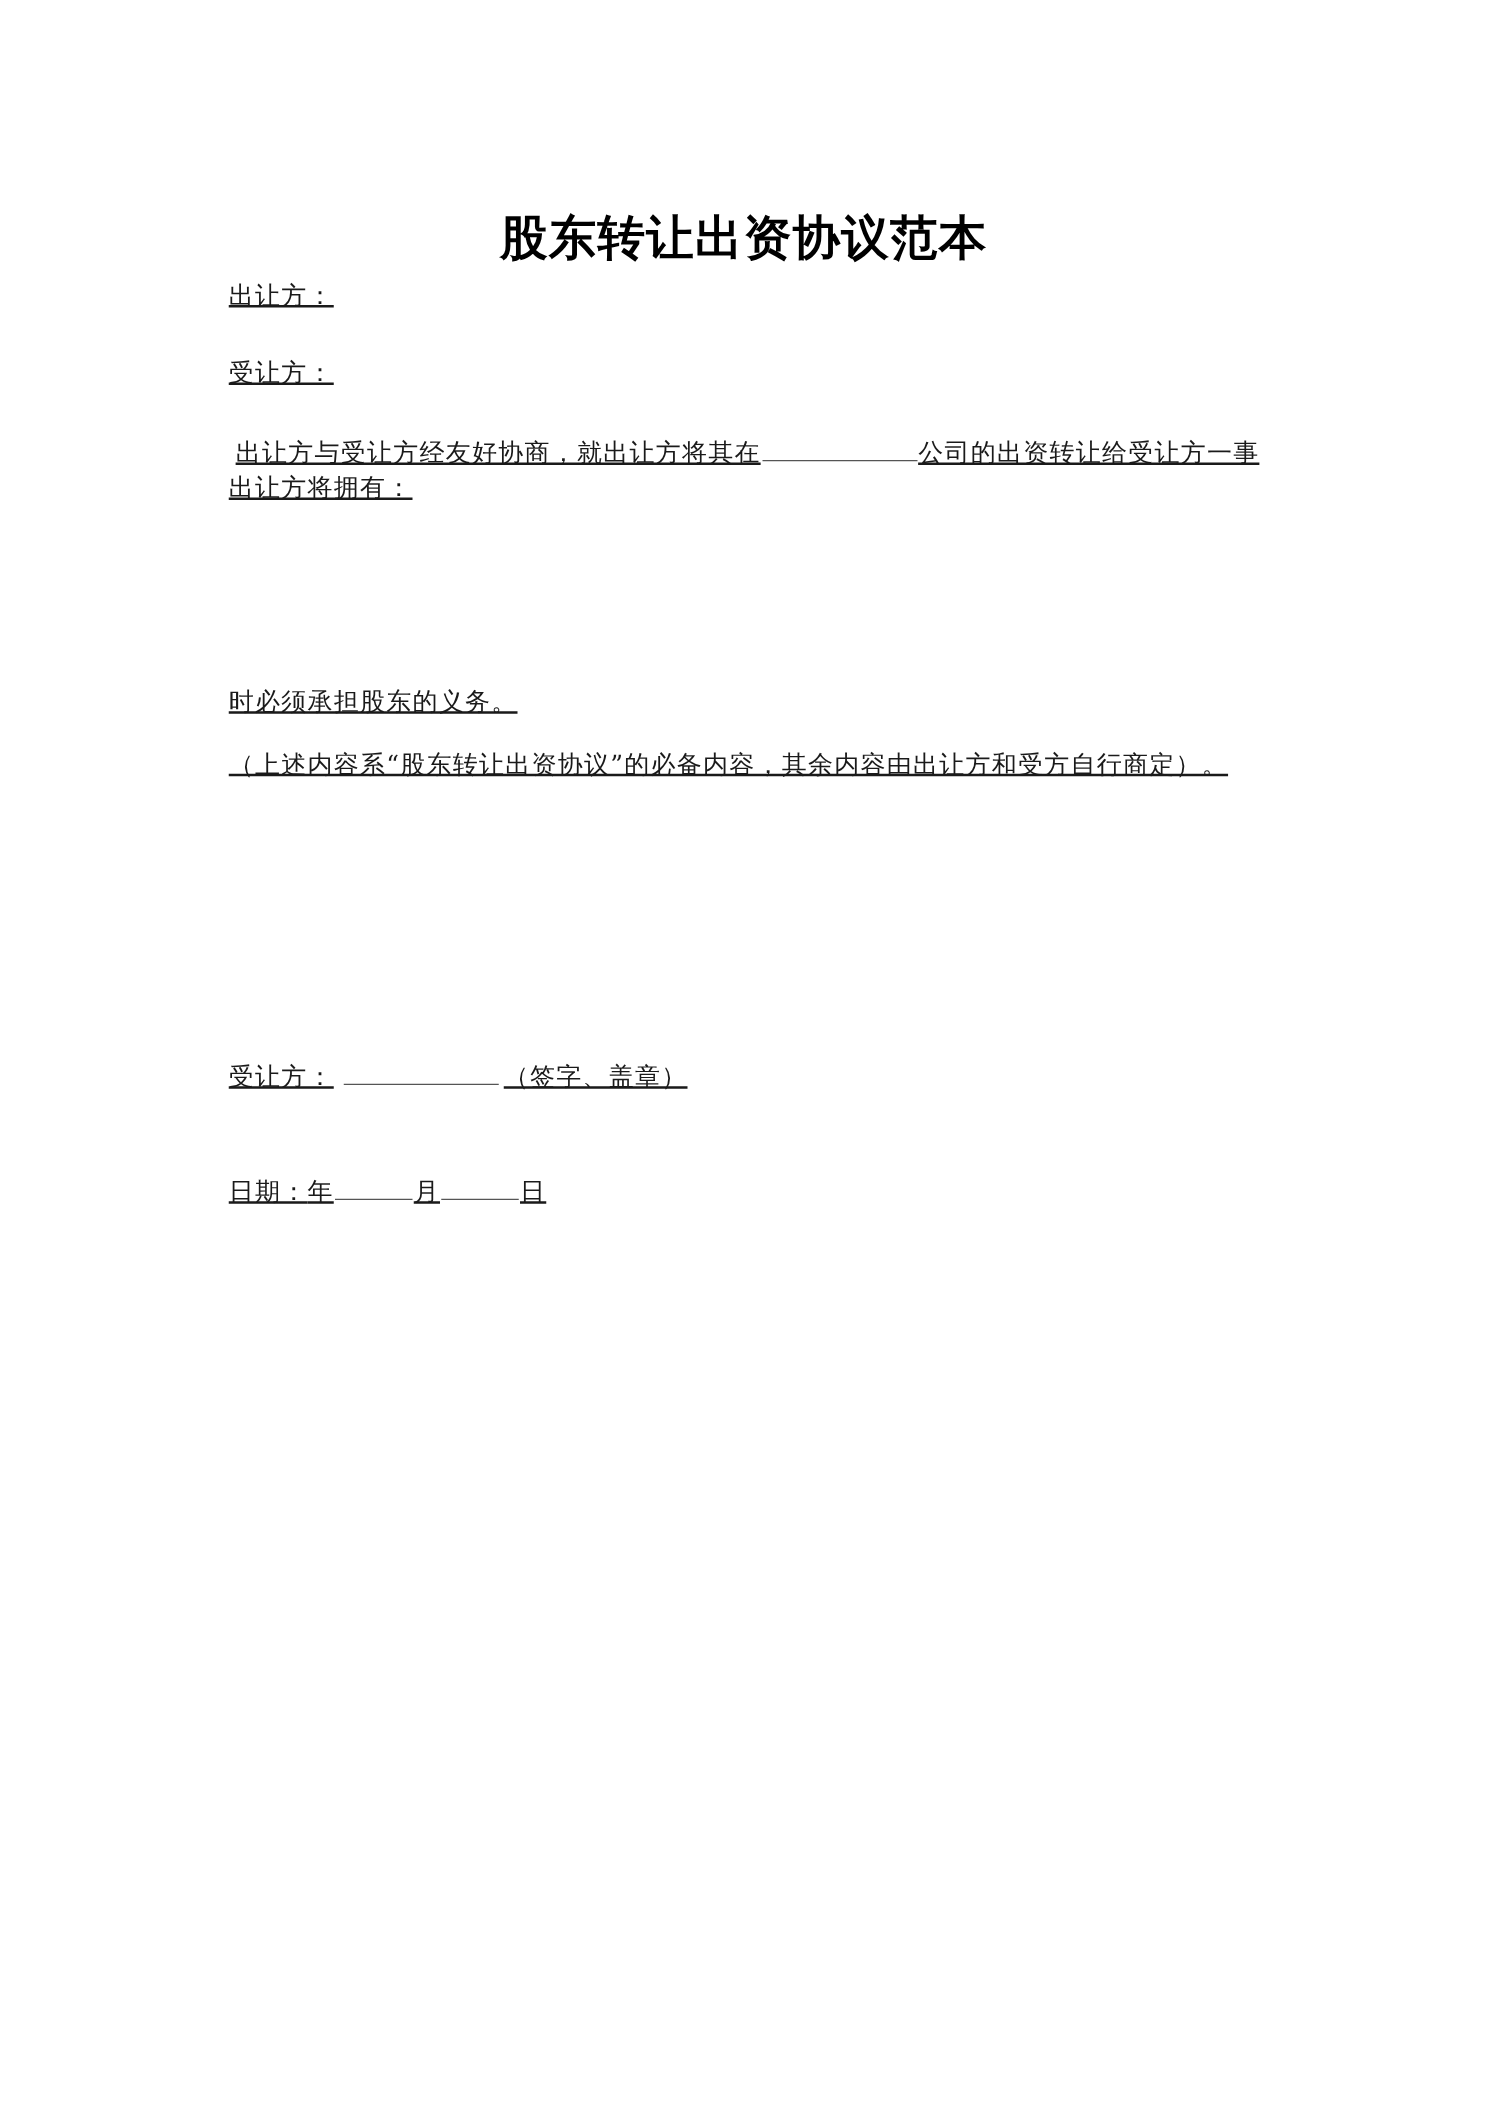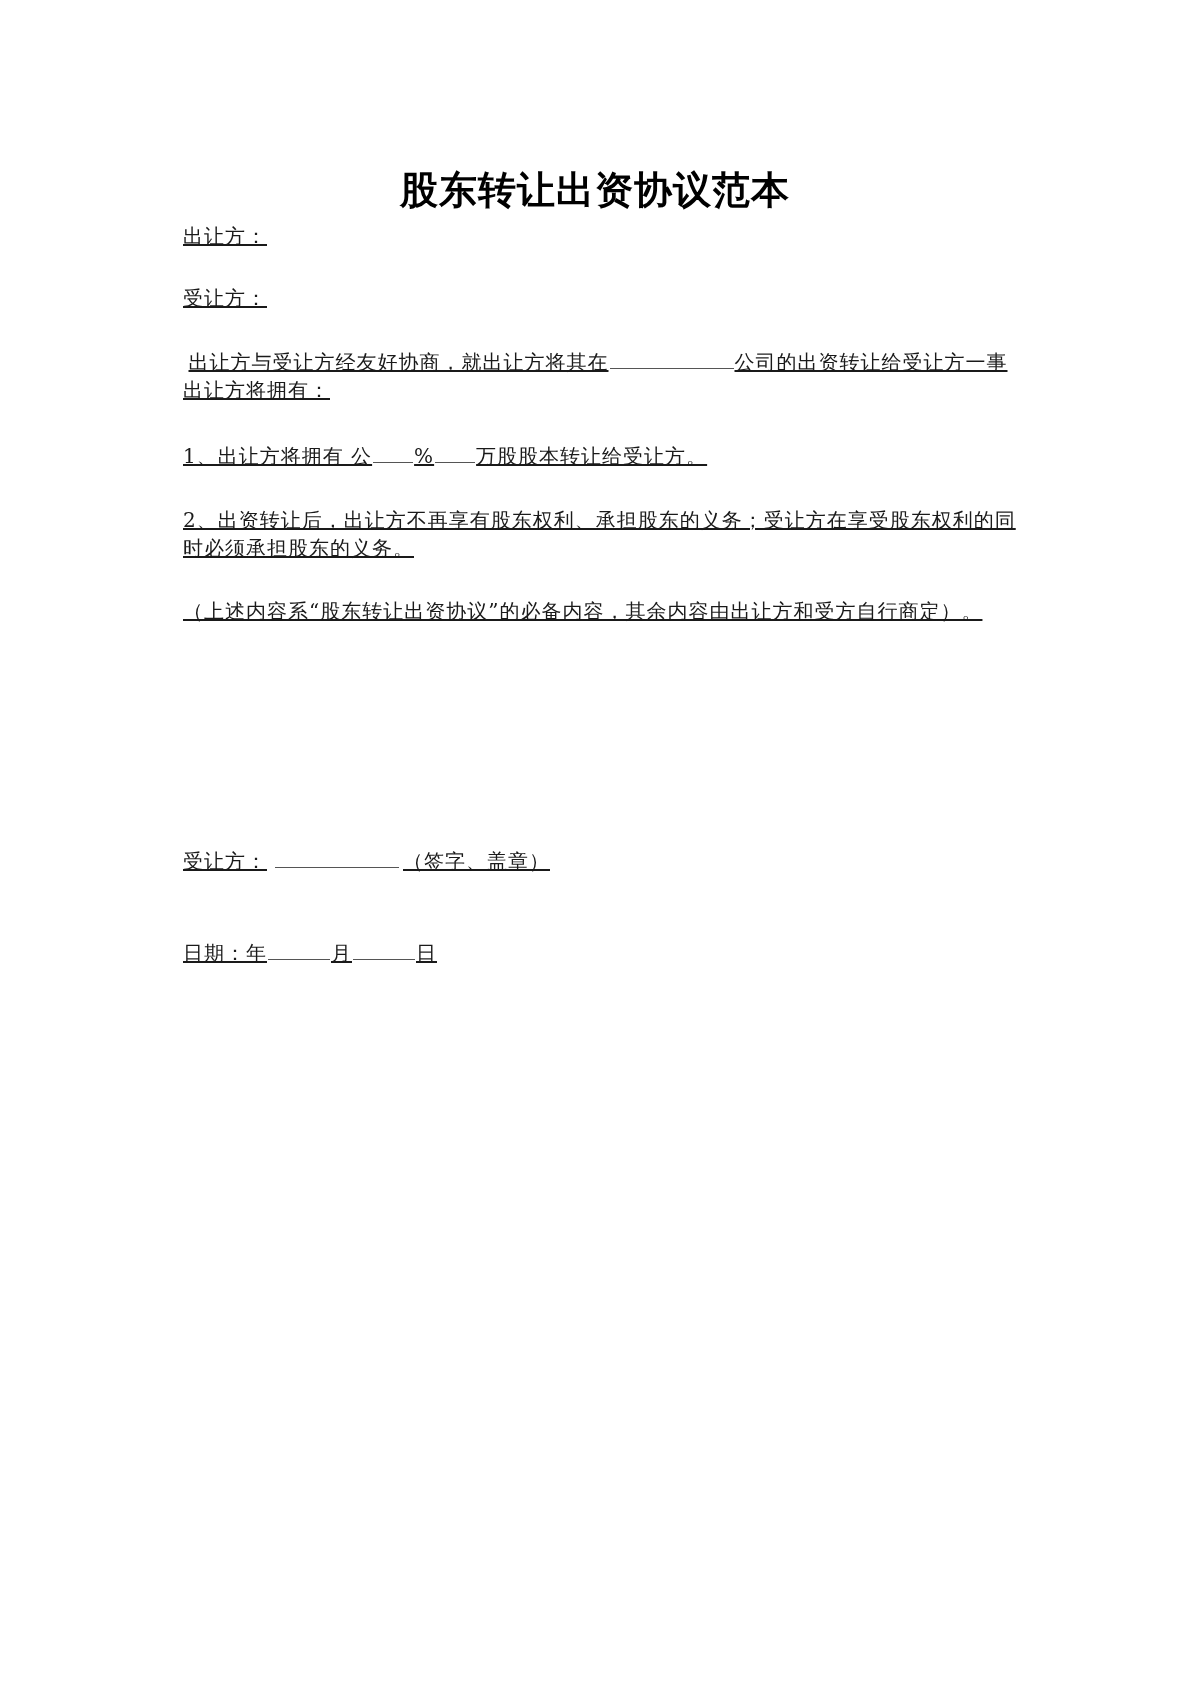--- a/index.html
+++ b/index.html
@@ -75,28 +75,22 @@
     <span>受让方：</span>
   </div>
 
   <div class="line" style="top:348px;text-align:center;">
     <span>出让方与受让方经友好协商，就出让方将其在</span><span class="blank company"></span><span>公司的出资转让给受让方一事</span>
   </div>
   <div class="line" style="top:376px;">
     <span>出让方将拥有：</span>
   </div>
 
-  <div class="line" style="top:442px;">
-    <span>1、出让方将拥有 公</span><span class="blank short"></span><span>%</span><span class="blank short"></span><span>万股股本转让给受让方。</span>
-  </div>
 
-  <div class="line" style="top:506px;">
-    <span>2、出资转让后，出让方不再享有股东权利、承担股东的义务；受让方在享受股东权利的同</span>
-  </div>
-  <div class="line" style="top:534px;">
+  <div class="line" style="top:547px;">
     <span>时必须承担股东的义务。</span>
   </div>
 
   <div class="line" style="top:597px;">
     <span>（上述内容系“股东转让出资协议”的必备内容，其余内容由出让方和受方自行商定）。</span>
   </div>
 
 
   <div class="line" style="top:939px;">
     <span>日期：</span><span>年</span><span class="blank date"></span><span>月</span><span class="blank date"></span><span>日</span>

